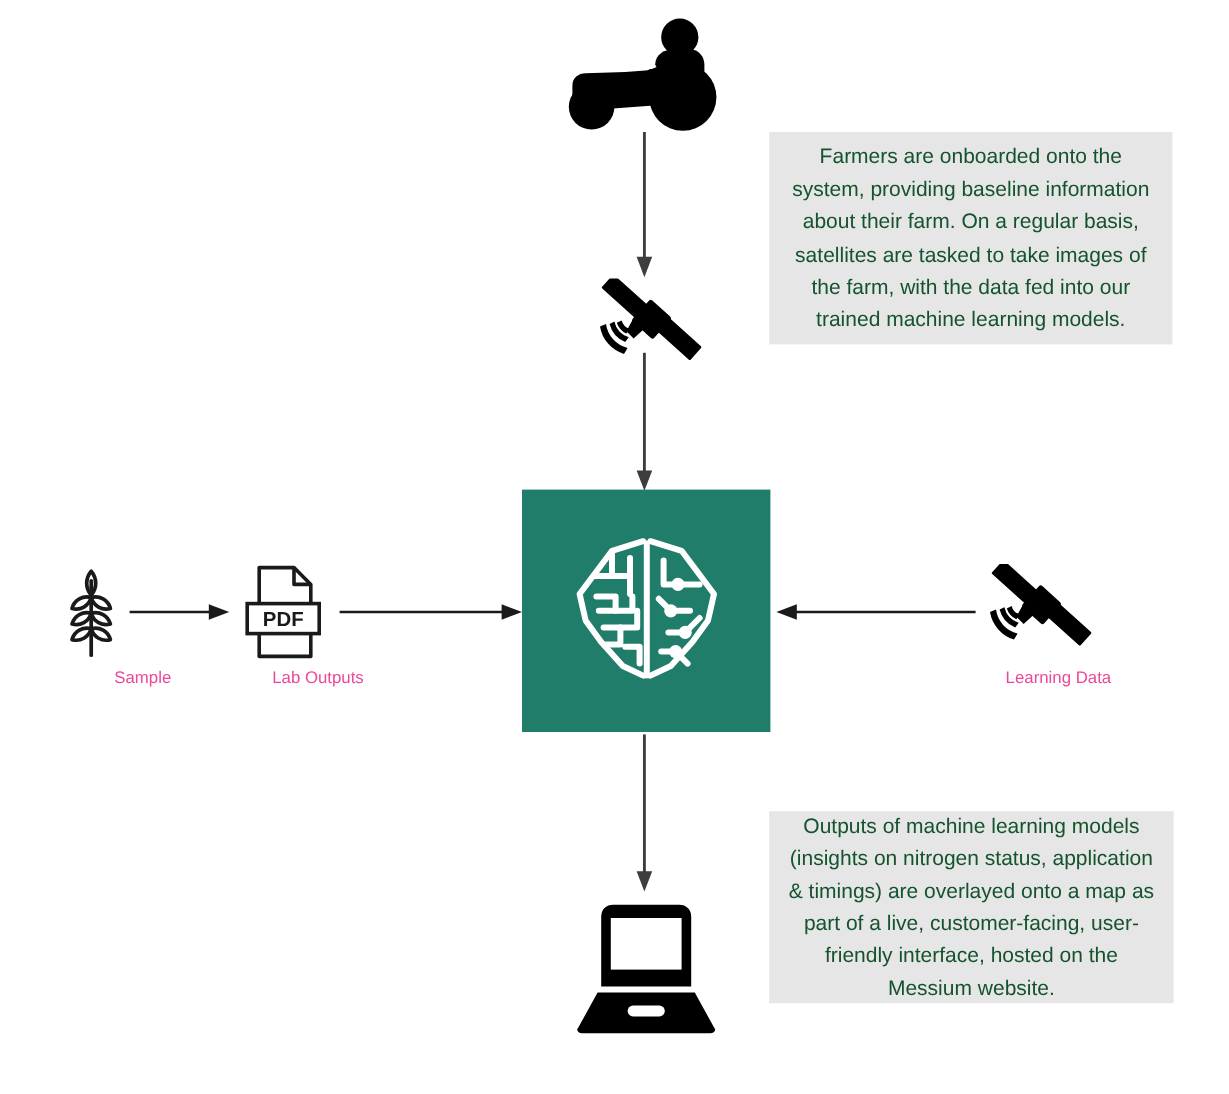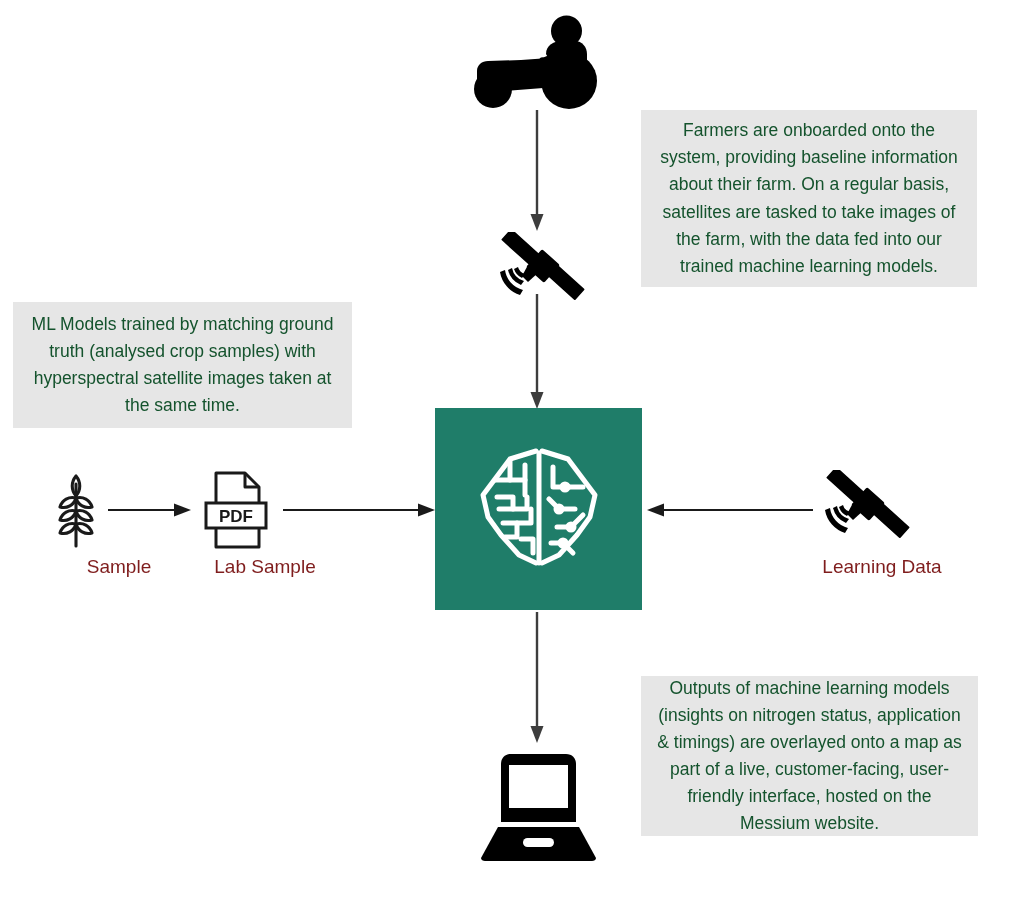--- a/index.html
+++ b/index.html
@@ -63,22 +63,22 @@
     letter-spacing: 0.1px;
   }
 
   
   .node { position: absolute; text-decoration: underline; }
   .node svg { display: block; }
   .node-label {
     position: absolute;
     width: 200px;
     text-align: center;
-    font-size: 19px;
-    color: #7f1d1d;
+    font-size: 14px;
+    color: #ec4899;
   }
 
   #node-tractor   { left: 463px; top: 14px; }
   #node-sat-mid   { left: 495px; top: 232px; }
   #node-sample    { left: 44px;  top: 470px; }
   #node-pdf       { left: 203px; top: 470px; }
   #node-satellite { left: 820px; top: 470px; }
   #node-laptop    { left: 479px; top: 752px; }
 
   #label-sample    { left: -25px; top: 86px; }
@@ -98,23 +98,20 @@
 </style>
 </head>
 <body>
 
 <div id="canvas">
 
   <div class="note" id="note-top-right">
     <span class="note-text">Farmers are onboarded onto the system, providing baseline information about their farm. On a regular basis, satellites are tasked to take images of the farm, with the data fed into our trained machine learning models.</span>
   </div>
 
-  <div class="note" id="note-left">
-    <span class="note-text">ML Models trained by matching ground truth (analysed crop samples) with hyperspectral satellite images taken at the same time.</span>
-  </div>
 
   <div class="note" id="note-bottom-right">
     <span class="note-text">Outputs of machine learning models (insights on nitrogen status, application &amp; timings) are overlayed onto a map as part of a live, customer-facing, user-friendly interface, hosted on the Messium website.</span>
   </div>
 
   <div class="node" id="node-tractor">
     <svg width="145" height="96" viewBox="0 0 145 96" aria-hidden="true">
       <g fill="#000000">
         <circle cx="103.5" cy="17" r="15.5"></circle>
         <path d="M83 40 C83 31 91 27 99 27 L112 27 C119 27 124 33 124 40 L124 54 C124 59 119 62 114 62 L96 62 Z"></path>
@@ -181,21 +178,21 @@
 
   <div class="node" id="node-pdf">
     <svg width="66" height="80" viewBox="0 0 66 80" aria-hidden="true">
       <g fill="none" stroke="#1a1a1a" stroke-width="3" stroke-linejoin="round">
         <path d="M13 3 L42 3 L56 17 L56 77 L13 77 Z"></path>
         <path d="M42 3 L42 17 L56 17"></path>
       </g>
       <rect x="3" y="33" width="60" height="25" fill="#ffffff" stroke="#1a1a1a" stroke-width="3"></rect>
       <text x="33" y="51.5" font-family="'Liberation Sans', sans-serif" font-size="17" font-weight="bold" text-anchor="middle" fill="#1a1a1a">PDF</text>
     </svg>
-    <div class="node-label" id="label-lab">Lab Sample</div>
+    <div class="node-label" id="label-lab">Lab Outputs</div>
   </div>
 
   <div class="arrow" id="arrow-pdf-ml">
     <svg width="153" height="14" viewBox="0 0 153 14">
       <line x1="0" y1="7" x2="139" y2="7" stroke="#1a1a1a" stroke-width="2.2"></line>
       <polygon points="152,7 135,0.5 135,13.5" fill="#1a1a1a"></polygon>
     </svg>
   </div>
 
   <div id="ml-box">

